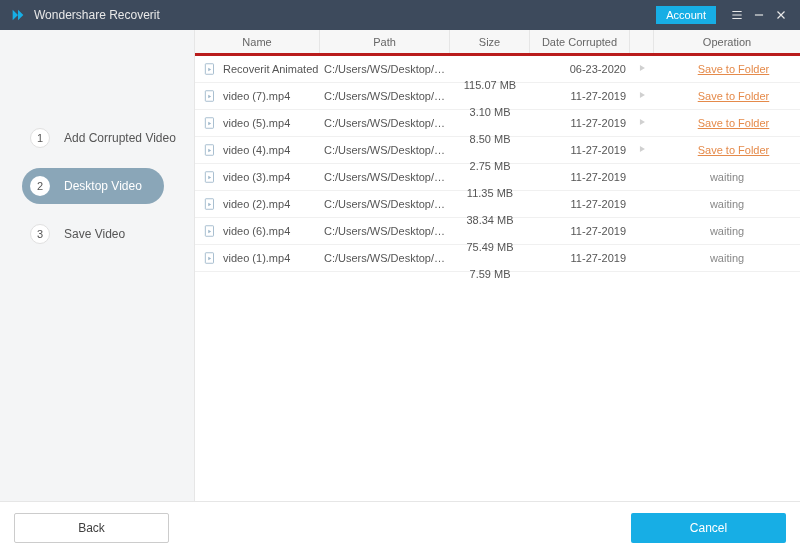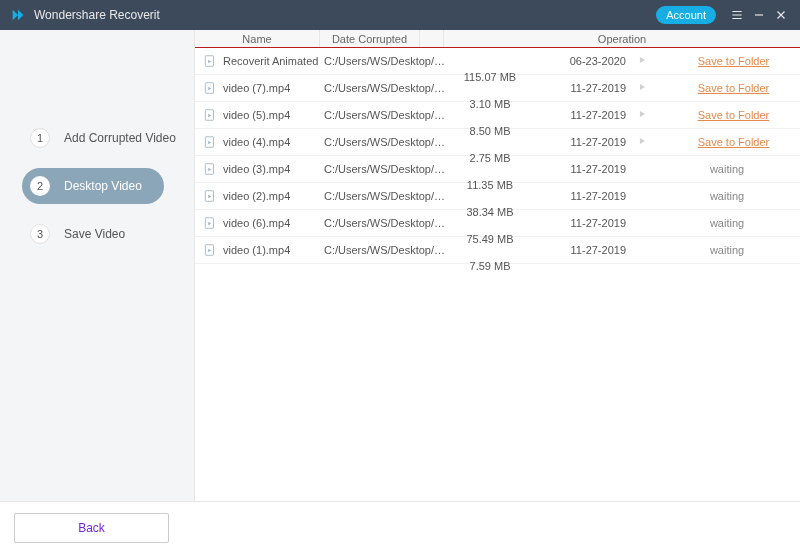--- a/index.html
+++ b/index.html
@@ -1,30 +1,30 @@
 <!DOCTYPE html>
 <html><head>
 <meta charset="utf-8">
 <style>
   * { margin:0; padding:0; box-sizing:border-box; }
   html,body { width:800px; height:553px; font-family: "Segoe UI", Arial, sans-serif; font-size:12px; color:#555; background:#fff; }
   .titlebar { height:30px; background:#3d4a5c; color:#fff; display:flex; align-items:center; padding:0 8px 0 10px; }
   .titlebar .logo { width:16px; height:16px; margin-right:8px; display:inline-flex; align-items:center; justify-content:center; }
   .titlebar .title { font-size:12px; color:#e8e8e8; }
   .titlebar .spacer { flex:1; }
-  .account-btn { background:#17aee5; color:#fff; font-size:11px; padding:3px 10px; border-radius:9px; margin-right:10px; cursor:pointer; }
+  .account-btn { background:#17aee5; color:#fff; font-size:11px; padding:3px 10px; border-radius:0; margin-right:10px; cursor:pointer; }
   .title-icon { width:22px; height:30px; display:flex; align-items:center; justify-content:center; cursor:pointer; color:#e8e8e8; }
   .body { display:flex; height:calc(553px - 30px - 52px); }
   .sidebar { width:195px; background:#f4f5f6; border-right:1px solid #e6e6e6; padding-top:90px; }
   .step { display:flex; align-items:center; padding:8px 0 8px 30px; margin-bottom:12px; font-size:12px; color:#555; cursor:pointer; }
   .step .num { width:20px; height:20px; border-radius:50%; background:#fff; display:flex; align-items:center; justify-content:center; margin-right:14px; font-size:11px; color:#555; border:1px solid #e0e0e0; }
   .step.active { background:#8aa6b8; border-radius:20px 20px 20px 20px; margin-left:22px; margin-right:30px; padding-left:8px; color:#fff; }
   .step.active .num { background:#fff; color:#555; border:none; }
   .main { flex:1; overflow:hidden; display:flex; flex-direction:column; }
-  .thead { display:flex; background:#f7f7f7; border-bottom:1px solid #b91c1c; height:18px; align-items:center; font-size:11px; color:#666; }
+  .thead { display:flex; background:#f7f7f7; border-bottom:3px solid #b91c1c; height:26px; align-items:center; font-size:11px; color:#666; }
   .thead > div { text-align:center; border-right:1px solid #e6e6e6; height:100%; display:flex; align-items:center; justify-content:center; }
   .thead > div:last-child { border-right:none; }
   .col-name  { width:125px; text-align:left !important; }
   .col-path  { width:130px; }
   .col-size  { width:80px; }
   .col-date  { width:100px; }
   .col-play  { width:24px; }
   .col-op    { flex:1; }
   .rows { flex:1; overflow:auto; }
   .row { display:flex; height:27px; align-items:center; font-size:11px; color:#555; border-bottom:1px solid #f0f0f0; }
@@ -32,21 +32,21 @@
   .row .r-name { width:125px; text-align:left; display:flex; align-items:center; gap:6px; padding-left:8px; }
   .row .r-path { width:130px; }
   .row .r-size { width:80px;margin-top:32px; }
   .row .r-date { width:100px;text-align:right; }
   .row .r-play { width:24px; color:#ccc; display:flex; align-items:center; justify-content:center; }
   .row .r-op   { flex:1; }
   .save-link { color:#e58a4a; text-decoration:underline; cursor:pointer; font-size:11px;margin-left:13px; }
   .waiting { color:#888; }
   .file-icon { width:14px; height:14px; flex-shrink:0; display:inline-flex; }
   .footer { height:52px; border-top:1px solid #e6e6e6; display:flex; align-items:center; padding:0 14px; }
-  .back-btn { width:155px; height:30px; border:1px solid #ccc; background:#fff; color:#6d28d9; font-size:12px; border-radius:2px; cursor:pointer; }
+  .back-btn { width:155px; height:30px; border:1px solid #ccc; background:#fff; color:#404040; font-size:12px; border-radius:2px; cursor:pointer; }
   .footer .spacer { flex:1; }
   .cancel-btn { width:155px; height:30px; background:#17aee5; color:#fff; border:none; font-size:12px; border-radius:2px; cursor:pointer; }
 </style>
 </head>
 <body>
 
 <div class="titlebar">
   <span class="logo">
     <svg viewBox="0 0 24 24" width="16" height="16">
         <path fill="#17aee5" d="M4 4 L12 12 L4 20 Z M12 4 L20 12 L12 20 Z"></path>
@@ -84,20 +84,22 @@
       </div>
       <div class="step">
         <span class="num">3</span>
         <span>Save Video</span>
       </div>
     </div>
 
   <div class="main">
     <div class="thead">
       <div class="col-name" style="justify-content:center;">Name</div>
+      <div class="col-path">Path</div>
+      <div class="col-size">Size</div>
       <div class="col-date">Date Corrupted</div>
       <div class="col-play"></div>
       <div class="col-op">Operation</div>
     </div>
     <div class="rows" id="rows">
         <div class="row">
           <div class="r-name">
             <span class="file-icon">
               <svg viewBox="0 0 24 24" width="14" height="14">
                 <rect x="4" y="3" width="14" height="18" rx="1" fill="#fff" stroke="#9db6c9" stroke-width="1.5"></rect>
@@ -240,13 +242,14 @@
           <div class="r-play"></div>
           <div class="r-op"><span class="waiting">waiting</span></div>
         </div>
       </div>
   </div>
 </div>
 
 <div class="footer">
   <button class="back-btn">Back</button>
   <span class="spacer"></span>
+  <button class="cancel-btn">Cancel</button>
 </div>
 
 </body></html>

